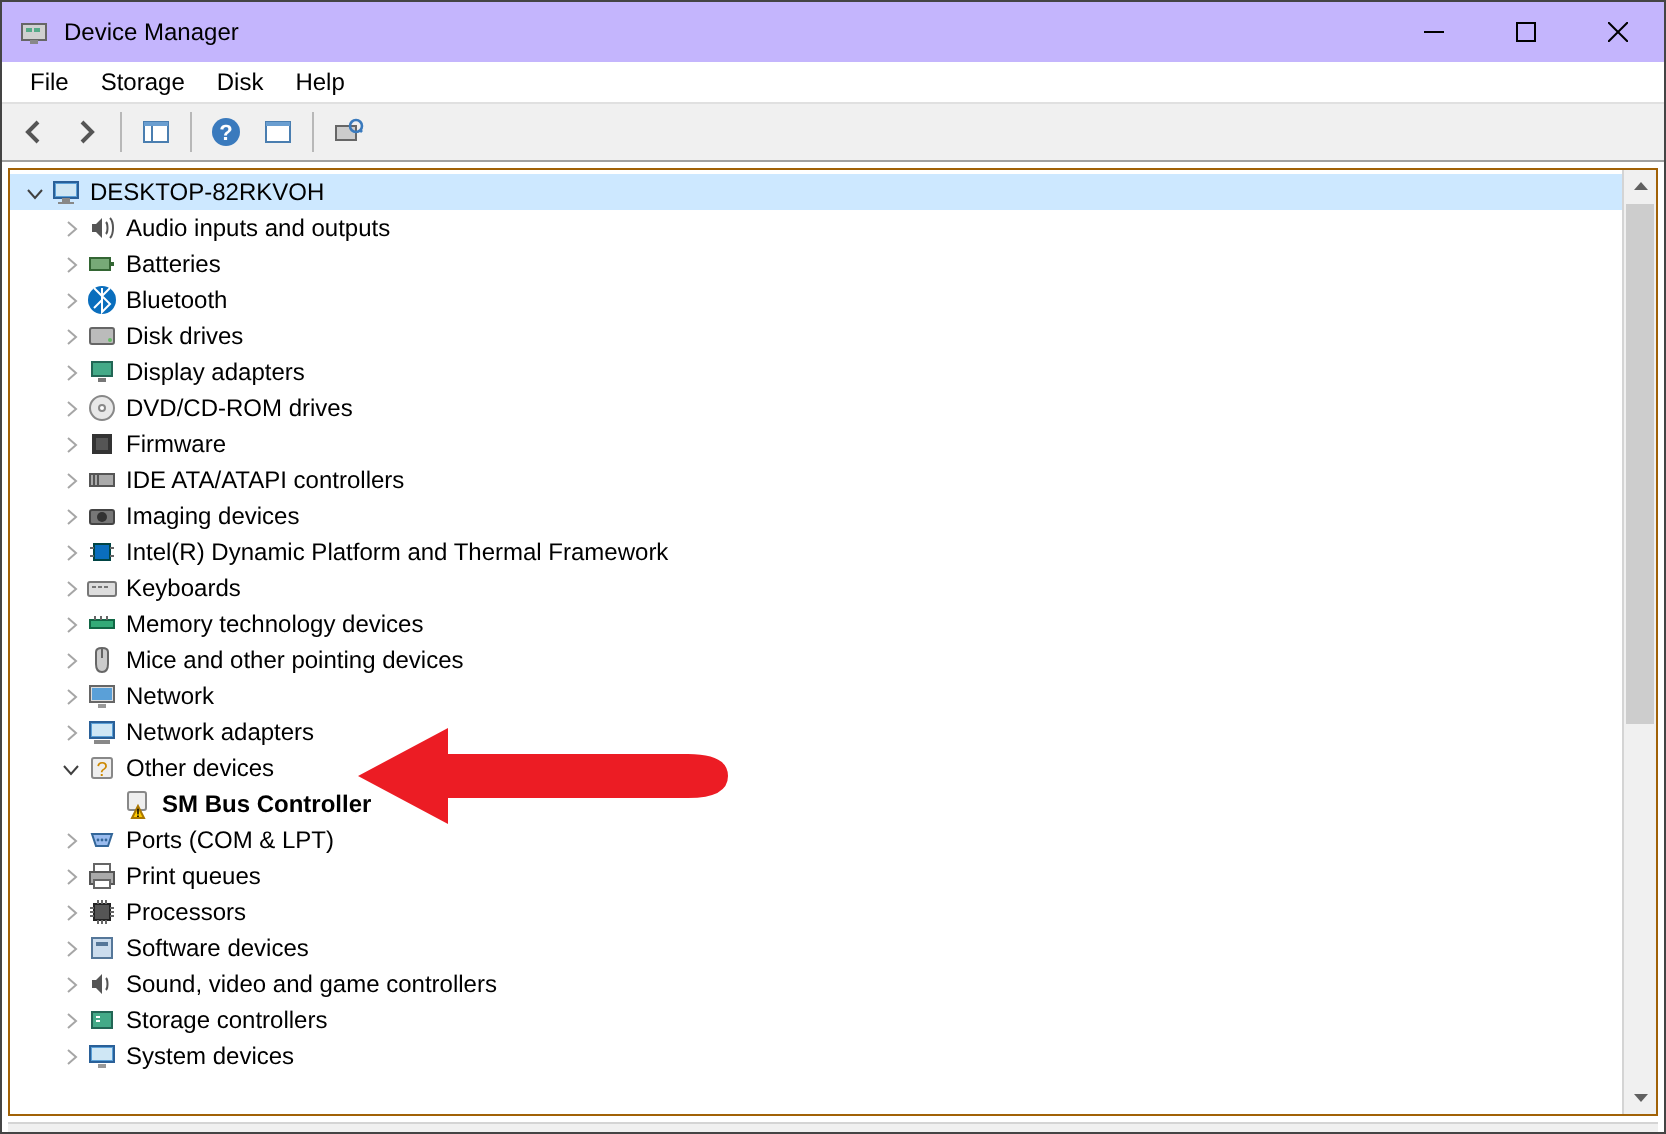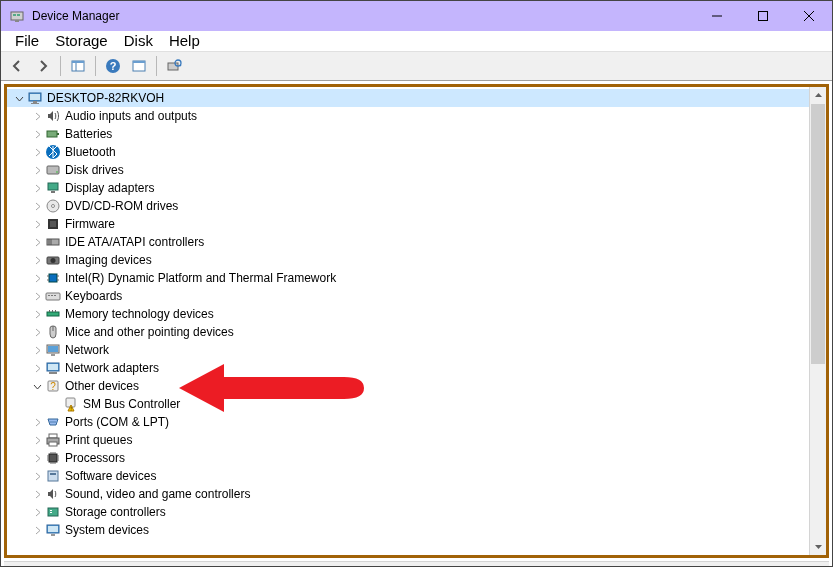--- a/index.html
+++ b/index.html
@@ -5,36 +5,36 @@
 * { margin: 0; padding: 0; box-sizing: border-box; font-family: "Segoe UI", Tahoma, sans-serif; }
 body { width: 833px; height: 567px; background: #fff; overflow: hidden; position: relative; border: 1px solid #444; }
 
 .titlebar { height: 30px; display: flex; align-items: center; padding-left: 8px; background: #c4b5fd; }
 .titlebar .app-icon { width: 16px; height: 16px; margin-right: 7px; display: inline-flex; align-items: center; justify-content: center; }
 .titlebar .title { font-size: 12px; color: #000; flex: 1; }
 .titlebar .win-controls { display: flex; }
 .titlebar .win-btn { width: 46px; height: 30px; display: flex; align-items: center; justify-content: center; cursor: pointer; }
 
 .menubar { height: 20px; display: flex; align-items: center; padding: 0 6px; border-bottom: 1px solid #fff; }
-.menubar .menu-item { font-size: 15px; padding: 2px 8px; cursor: pointer; }
+.menubar .menu-item { font-size: 12px; padding: 2px 8px; cursor: pointer; }
 
 .toolbar { height: 30px; display: flex; align-items: center; padding: 2px 4px; gap: 2px; background: #f0f0f0; border-top: 1px solid #e0e0e0; border-bottom: 1px solid #a0a0a0; }
 .toolbar .tool-btn { width: 24px; height: 24px; display: flex; align-items: center; justify-content: center; border: 1px solid transparent; cursor: pointer; }
 .toolbar .sep { width: 1px; height: 20px; background: #b8b8b8; margin: 0 3px; }
 
-.content-frame { border: 3px solid #a16207; margin: 3px; height: 474px; position: relative; background: #fff; overflow: hidden; }
+.content-frame { border: 1px solid #a16207; margin: 3px; height: 474px; position: relative; background: #fff; overflow: hidden; }
 .tree { font-size: 12px; padding: 2px 0; overflow-y: auto; height: 100%; }
 .tree-node { display: flex; align-items: center; height: 18px; padding-right: 16px; cursor: pointer; white-space: nowrap; }
 .tree-node.selected { background: #cde8ff; }
 .tree-node .chev { width: 16px; height: 16px; display: flex; align-items: center; justify-content: center; flex-shrink: 0; }
 .tree-node .node-icon { width: 16px; height: 16px; margin-right: 4px; display: inline-flex; align-items: center; justify-content: center; flex-shrink: 0; }
 .tree-node .label { font-size: 12px; }
 .indent-0 { padding-left: 4px; }
 .indent-1 { padding-left: 22px; }
-.indent-2 { padding-left: 40px; }
+.indent-2 { padding-left: 40px; font-weight: bold; }
 
 .scrollbar { position: absolute; right: 0; top: 0; bottom: 0; width: 17px; background: #f0f0f0; border-left: 1px solid #d4d4d4; }
 .scrollbar .arr { height: 17px; display: flex; align-items: center; justify-content: center; cursor: pointer; }
 .scrollbar .thumb { position: absolute; left: 1px; right: 1px; top: 17px; height: 260px; background: #cdcdcd; }
 
 .statusbar { height: 22px; background: #f0f0f0; border-top: 1px solid #d4d4d4; margin: 0 3px 3px 3px; }
 
 .arrow-annotation { position: absolute; left: 178px; top: 357px; z-index: 100; pointer-events: none; }
 </style>
 </head>

